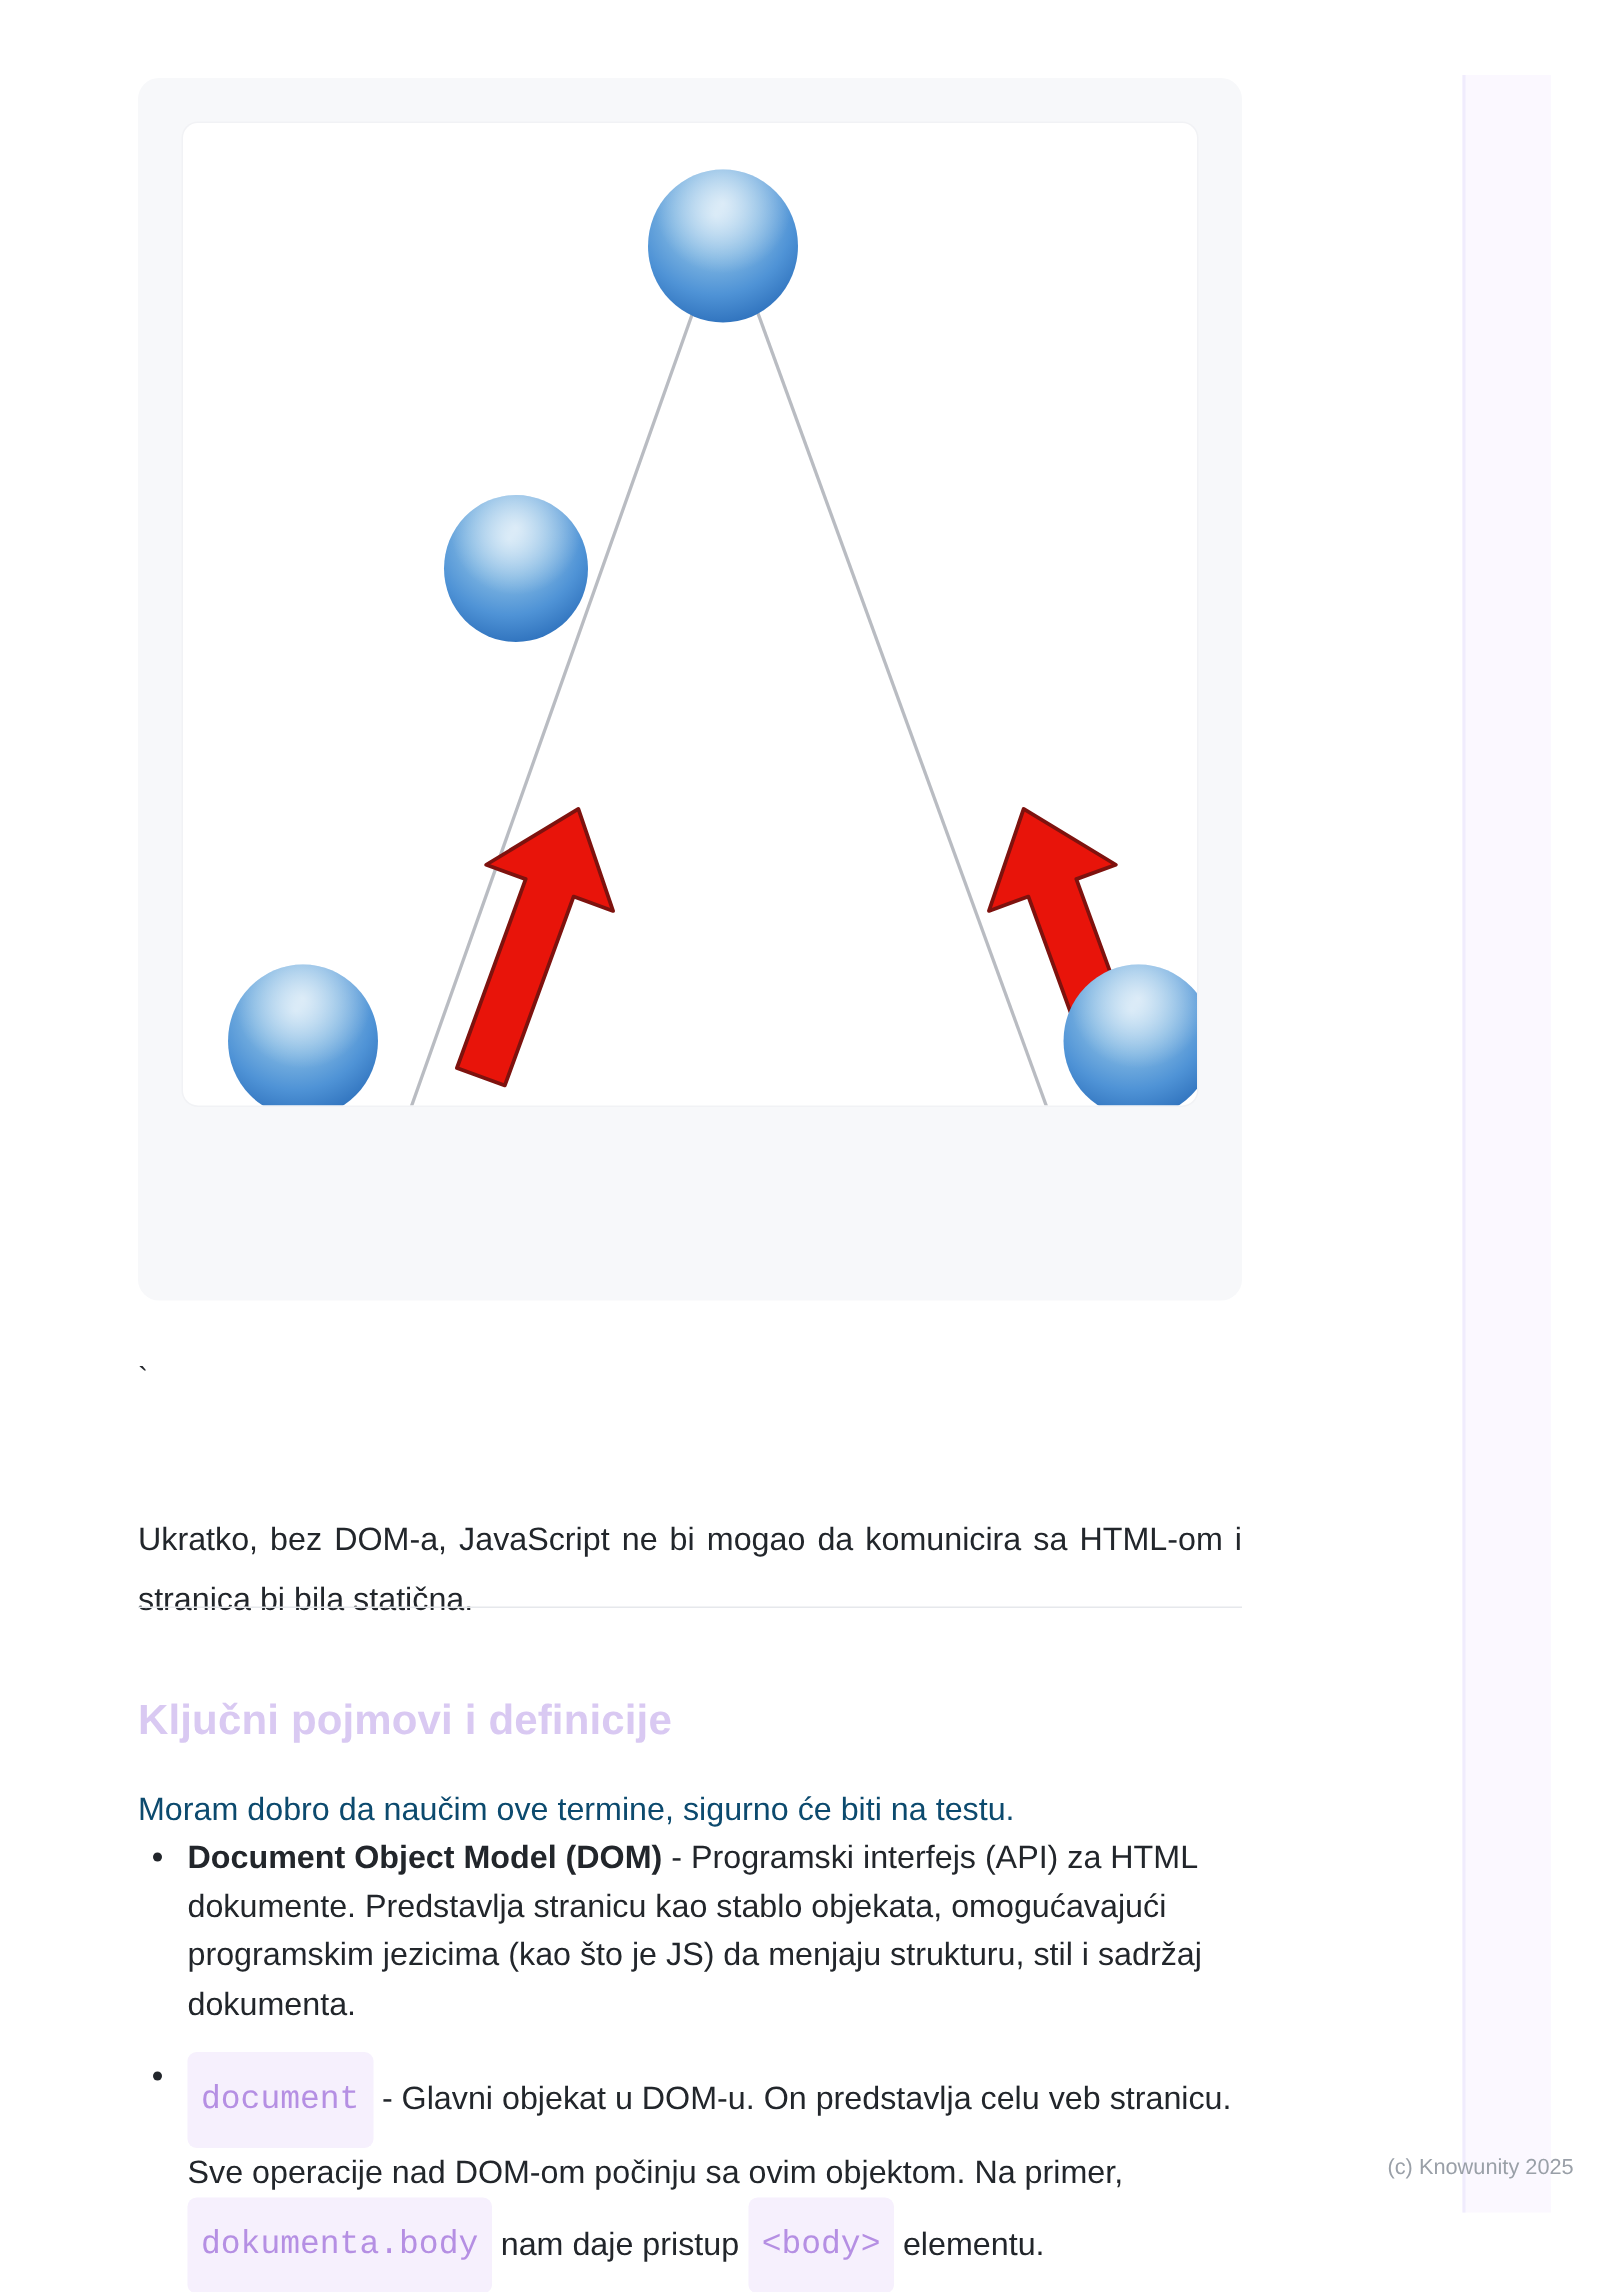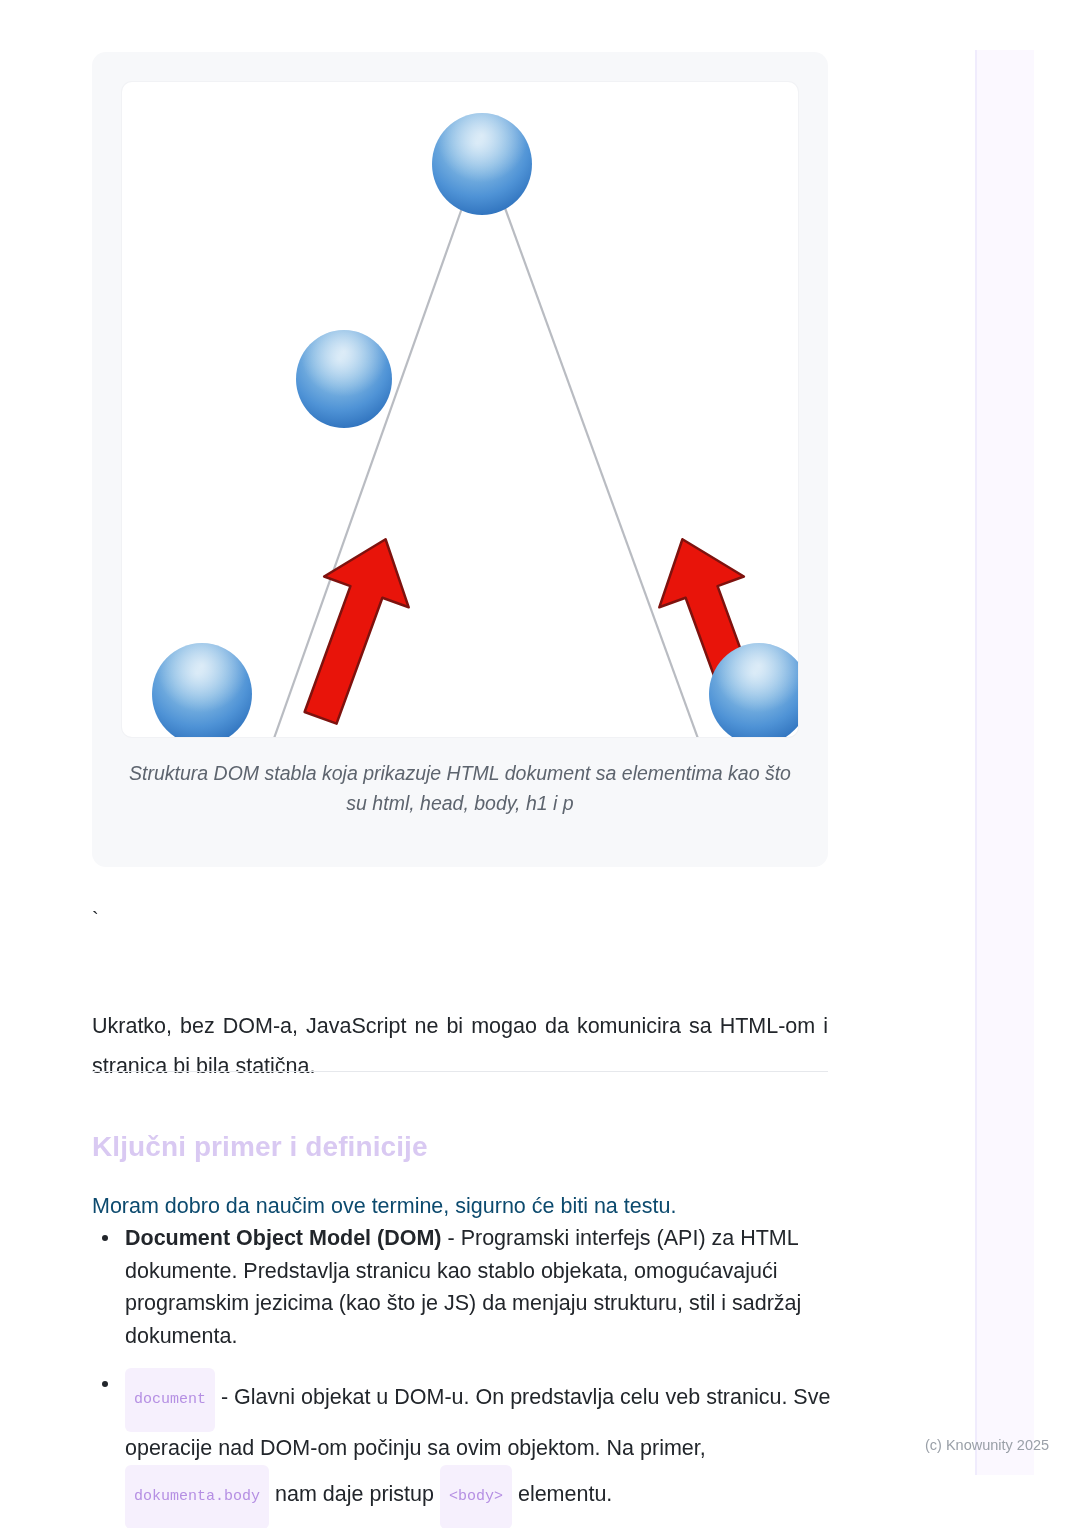--- a/index.html
+++ b/index.html
@@ -140,21 +140,21 @@
     background: #22262b;
   }
   .term {
     font-weight: bold;
   }
   .code-chip {
     display: inline-block;
     background: #f6f0fd;
     color: #b58fe3;
     font-family: "Liberation Mono", monospace;
-    font-size: 15px;
+    font-size: 22px;
     border-radius: 6px;
     padding: 21px 9px;
     line-height: 22px;
     vertical-align: 1px;
   }
 
   #watermark {
     position: absolute;
     left: 897px;
     top: 1437px;
@@ -208,30 +208,29 @@
         <ellipse cx="80" cy="612" rx="50" ry="51" fill="url(#sphereGrad)"></ellipse>
         <ellipse cx="80" cy="612" rx="50" ry="51" fill="url(#sphereGloss)"></ellipse>
       </g>
       <g>
         <ellipse cx="637" cy="612" rx="50" ry="51" fill="url(#sphereGrad)"></ellipse>
         <ellipse cx="637" cy="612" rx="50" ry="51" fill="url(#sphereGloss)"></ellipse>
       </g>
     </svg>
   </div>
 
-  <div id="figure-caption">Struktura DOM stabla koja prikazuje HTML dokument sa elementima kao što su html, head, body, h1 i p</div>
 </div>
 
 <div id="stray-tick">`</div>
 
 <p id="intro-paragraph">Ukratko, bez DOM-a, JavaScript ne bi mogao da komunicira sa HTML-om i stranica bi bila statična.</p>
 
 <div id="section-divider"></div>
 
-<h2 id="section-heading">Ključni primer i definicije</h2>
+<h2 id="section-heading">Ključni pojmovi i definicije</h2>
 
 <p id="lead-paragraph">Moram dobro da naučim ove termine, sigurno će biti na testu.</p>
 
 <ul id="bullet-list">
   <li>
     <span class="dot"></span>
     <span class="term">Document Object Model (DOM)</span><span> - Programski interfejs (API) za HTML dokumente. Predstavlja stranicu kao stablo objekata, omogućavajući programskim jezicima (kao što je JS) da menjaju strukturu, stil i sadržaj dokumenta.</span>
   </li>
   <li>
     <span class="dot"></span>

